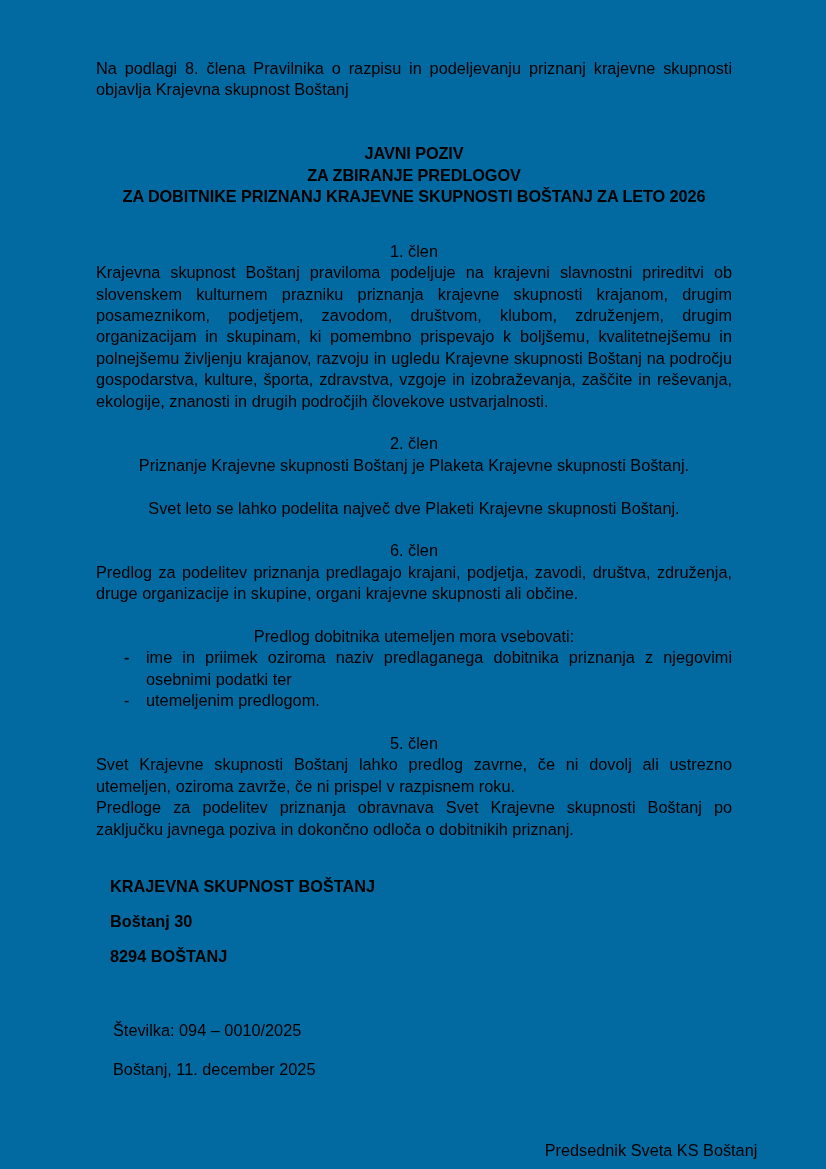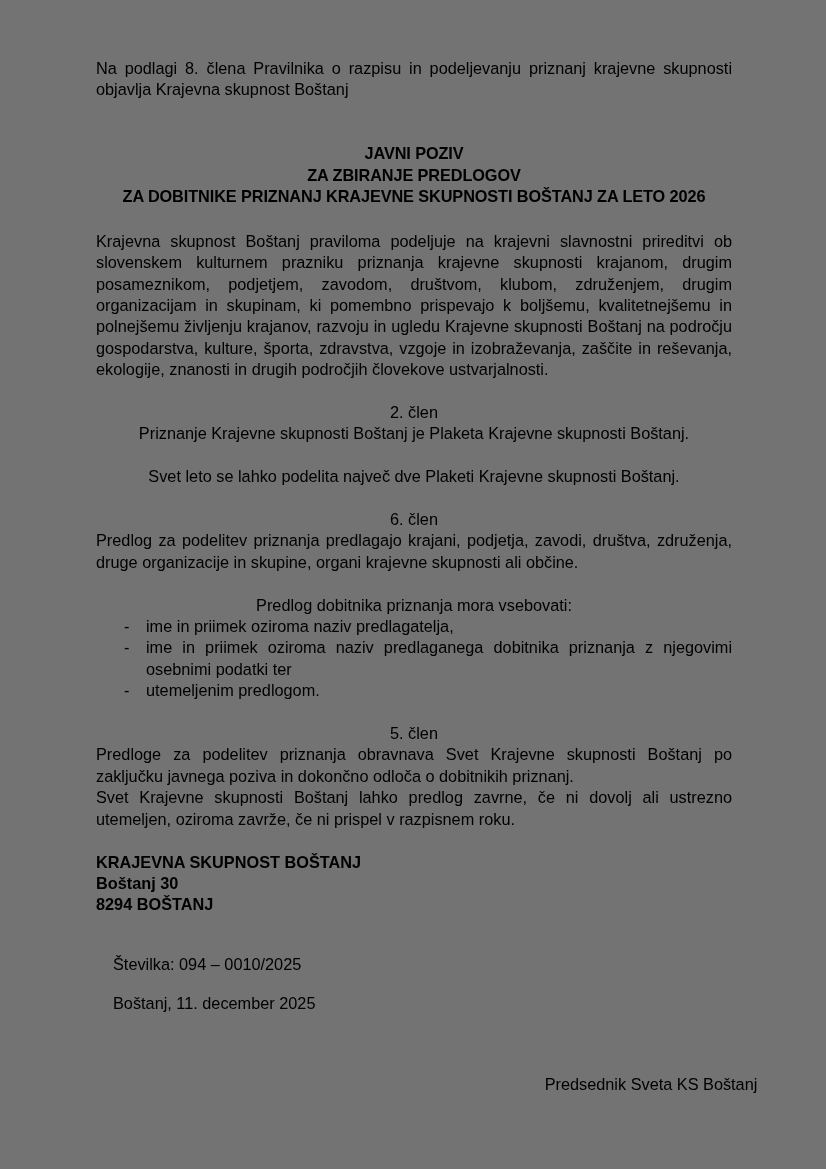--- a/index.html
+++ b/index.html
@@ -10,21 +10,21 @@
   }
   body {
     font-family: "Liberation Sans", sans-serif;
     color: #000000;
   }
   .page {
     position: relative;
     width: 826px;
     height: 1169px;
     margin: 0 auto;
-    background: #737373;
+    background: #0369a1;
     overflow: hidden;
     box-sizing: border-box;
   }
   .content {
     position: absolute;
     left: 96px;
     top: 58px;
     width: 636px;
     font-size: 16.3px;
     line-height: 21.4px;
@@ -36,21 +36,21 @@
   }
   .para-left {
     text-align: center;
     margin: 0;
   }
   .bold {
     font-weight: bold;
   }
   .title-block {
     margin-top: 21px;
-    margin-bottom: 2px;
+    margin-bottom: 12px;
   }
   .title-line {
     text-align: center;
     font-weight: bold;
     margin: 0;
     letter-spacing: -0.1px;
   }
   .art-head {
     text-align: center;
     margin: 0;
@@ -70,21 +70,21 @@
     text-justify: inter-word;
     margin: 0;
   }
   .list-item > .dash {
     position: absolute;
     left: 28px;
     top: 0;
   }
   .addr-line {
     font-weight: bold;
-    margin: 0;
+    margin: 14px;
     text-align: left;
   }
   .meta-line {
     margin: 17px;
     text-align: left;
   }
   .sign-block {
     margin: 0;
     text-align: center;
     position: absolute;
@@ -108,20 +108,21 @@
 
     <div class="title-block">
       <p class="title-line">JAVNI POZIV</p>
       <p class="title-line">ZA ZBIRANJE PREDLOGOV</p>
       <p class="title-line">ZA DOBITNIKE PRIZNANJ KRAJEVNE SKUPNOSTI BOŠTANJ ZA LETO 2026</p>
     </div>
 
     <div class="spacer-line"></div>
 
     <div>
+      <p class="art-head">1.  člen</p>
       <p class="para">Krajevna skupnost Boštanj praviloma podeljuje na krajevni slavnostni prireditvi ob slovenskem kulturnem prazniku priznanja krajevne skupnosti krajanom, drugim posameznikom, podjetjem, zavodom, društvom, klubom, združenjem, drugim organizacijam in skupinam, ki pomembno prispevajo k boljšemu, kvalitetnejšemu in polnejšemu življenju krajanov, razvoju in ugledu Krajevne skupnosti Boštanj na področju gospodarstva, kulture, športa, zdravstva, vzgoje in izobraževanja, zaščite in reševanja, ekologije, znanosti in drugih področjih človekove ustvarjalnosti.</p>
     </div>
 
     <div class="spacer-line"></div>
 
     <div>
       <p class="art-head">2.  člen</p>
       <p class="para-left">Priznanje Krajevne skupnosti Boštanj je Plaketa Krajevne skupnosti Boštanj.</p>
       <div class="spacer-line"></div>
       <p class="para-left">Svet leto se lahko podelita največ dve Plaketi Krajevne skupnosti Boštanj.</p>
@@ -130,43 +131,42 @@
     <div class="spacer-line"></div>
 
     <div>
       <p class="art-head">6.  člen</p>
       <p class="para">Predlog za podelitev priznanja predlagajo krajani, podjetja, zavodi, društva, združenja, druge organizacije in skupine, organi krajevne skupnosti ali občine.</p>
     </div>
 
     <div class="spacer-line"></div>
 
     <div>
-      <p class="para-left">Predlog dobitnika priznanja mora vsebovati:</p>
+      <p class="para-left">Predlog dobitnika utemeljen mora vsebovati:</p>
       <ul class="list">
         <li class="list-item">
           <span class="dash">-</span>
-          <span>ime in priimek oziroma naziv predlagatelja,</span>
         </li>
         <li class="list-item">
           <span class="dash">-</span>
           <span>ime in priimek oziroma naziv predlaganega dobitnika priznanja z njegovimi osebnimi podatki ter</span>
         </li>
         <li class="list-item">
           <span class="dash">-</span>
           <span>utemeljenim predlogom.</span>
         </li>
       </ul>
     </div>
 
     <div class="spacer-line"></div>
 
     <div>
       <p class="art-head">5.  člen</p>
+      <p class="para">Svet Krajevne skupnosti Boštanj lahko predlog zavrne, če ni dovolj ali ustrezno utemeljen, oziroma zavrže, če ni prispel v razpisnem roku.</p>
       <p class="para">Predloge za podelitev priznanja obravnava Svet Krajevne skupnosti Boštanj po zaključku javnega poziva in dokončno odloča o dobitnikih priznanj.</p>
-      <p class="para">Svet Krajevne skupnosti Boštanj lahko predlog zavrne, če ni dovolj ali ustrezno utemeljen, oziroma zavrže, če ni prispel v razpisnem roku.</p>
     </div>
 
     <div class="spacer-line"></div>
 
 
     <div>
       <p class="addr-line">KRAJEVNA SKUPNOST BOŠTANJ</p>
       <p class="addr-line">Boštanj 30</p>
       <p class="addr-line">8294 BOŠTANJ</p>
     </div>

